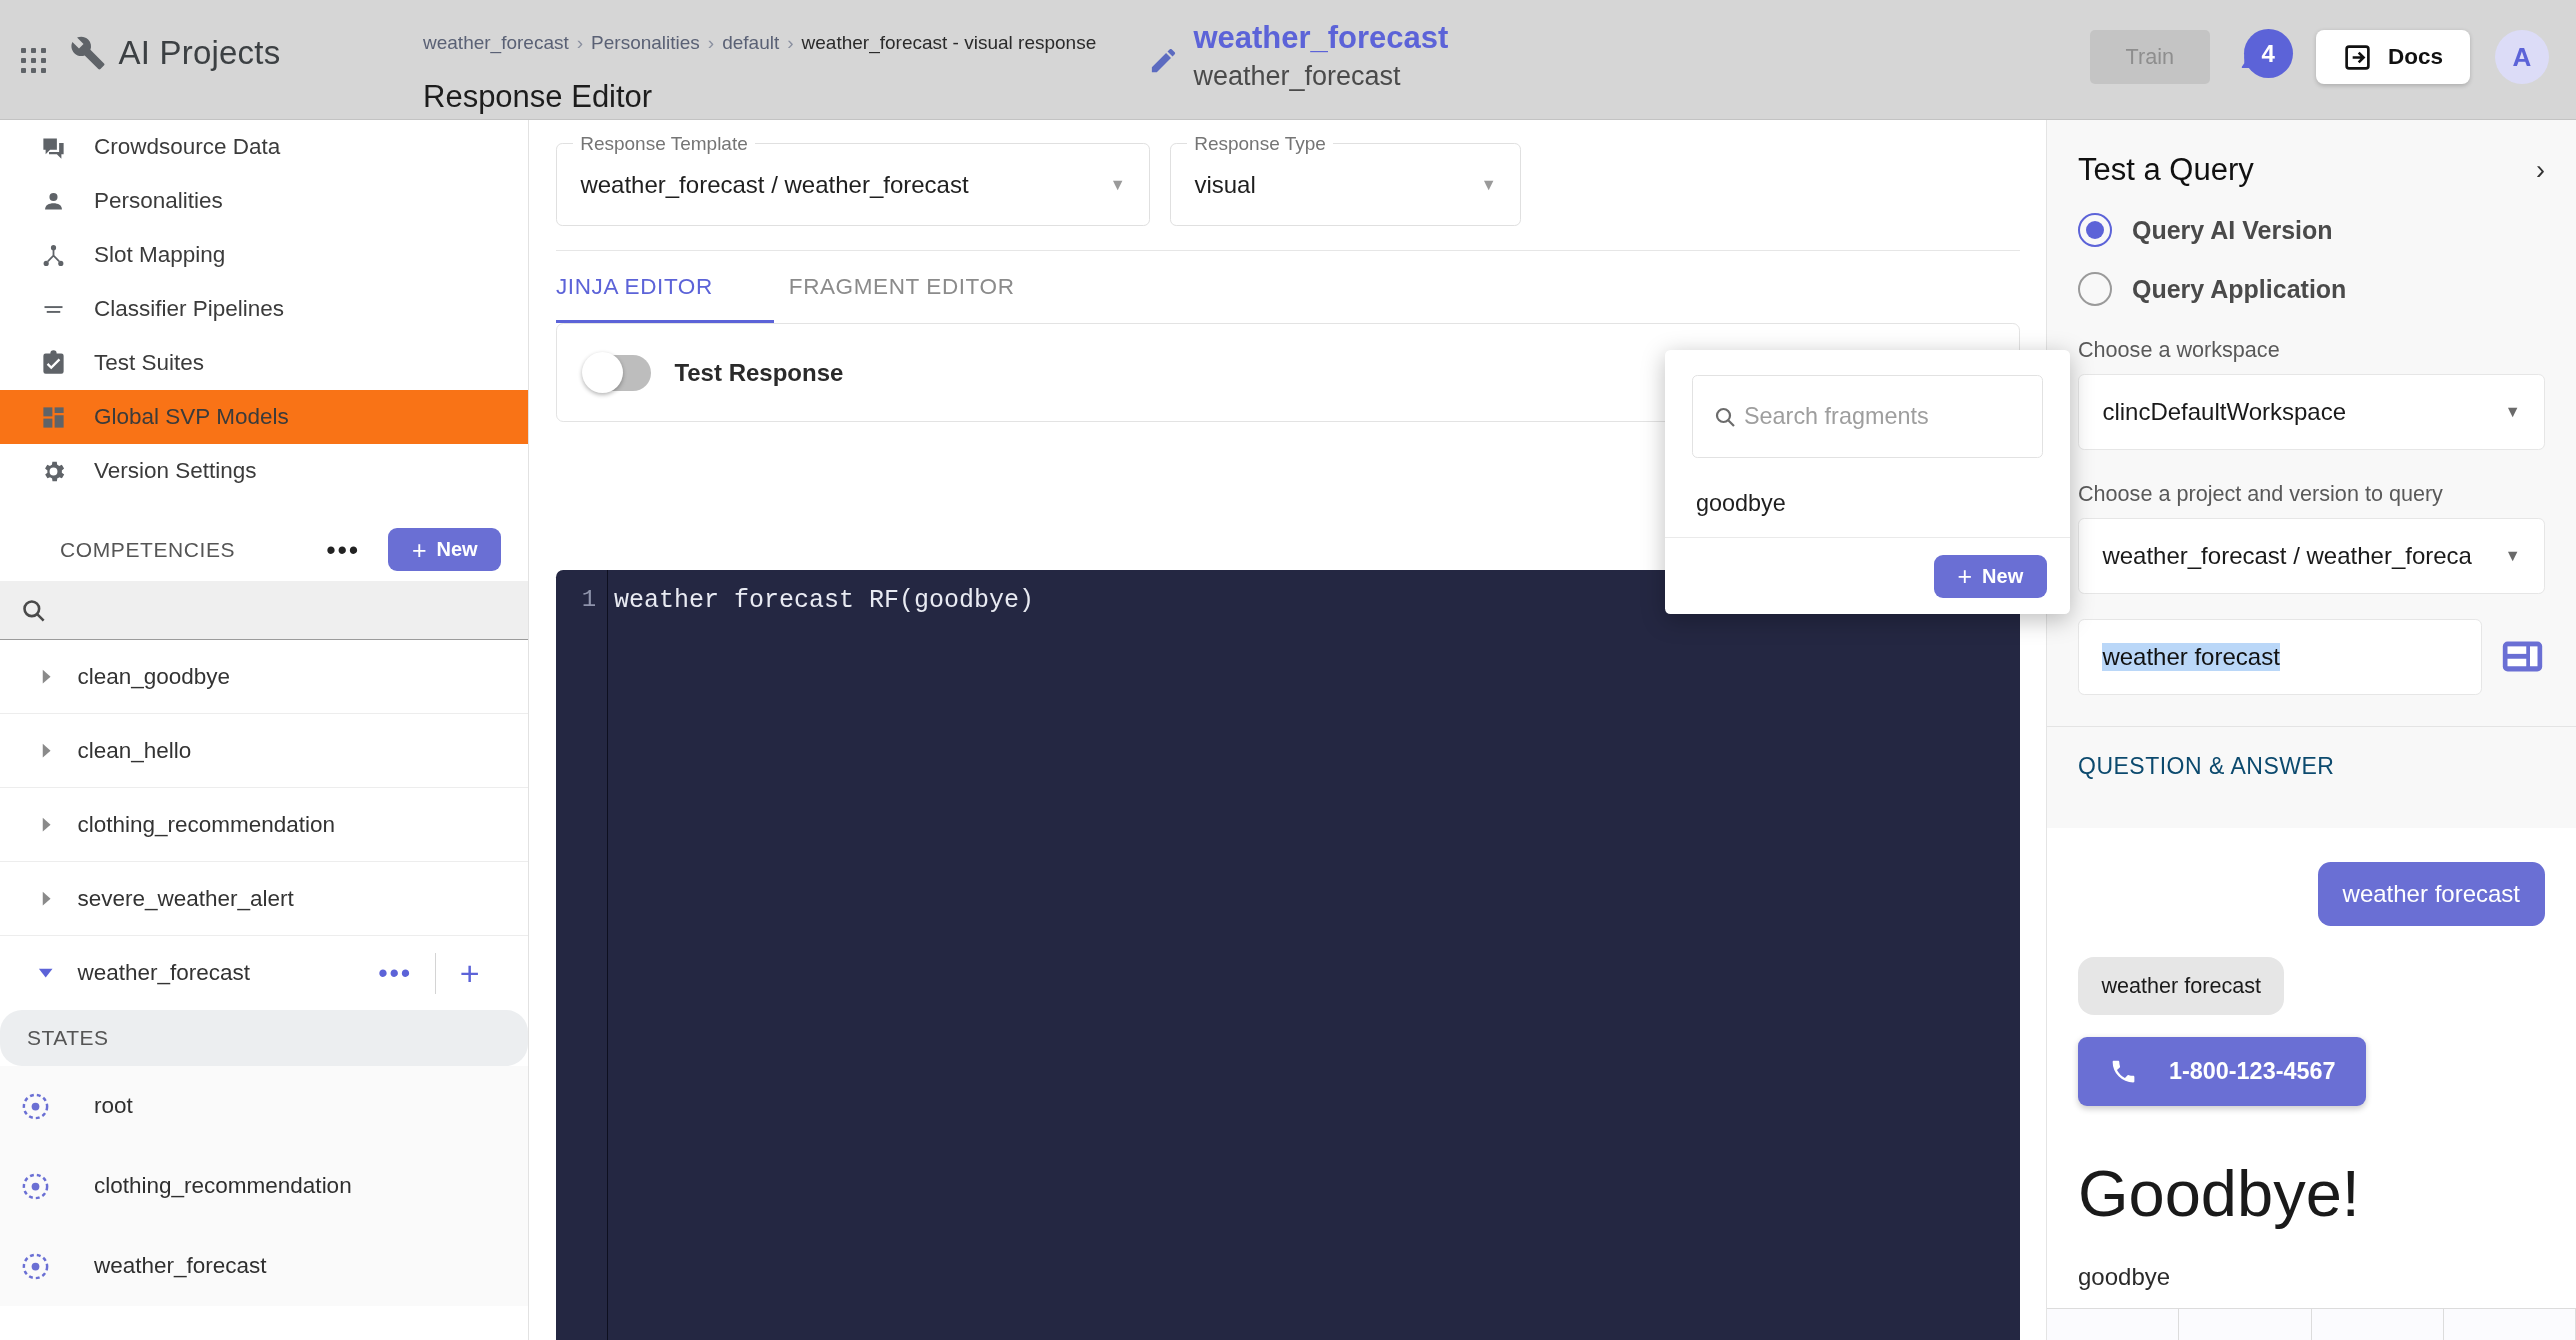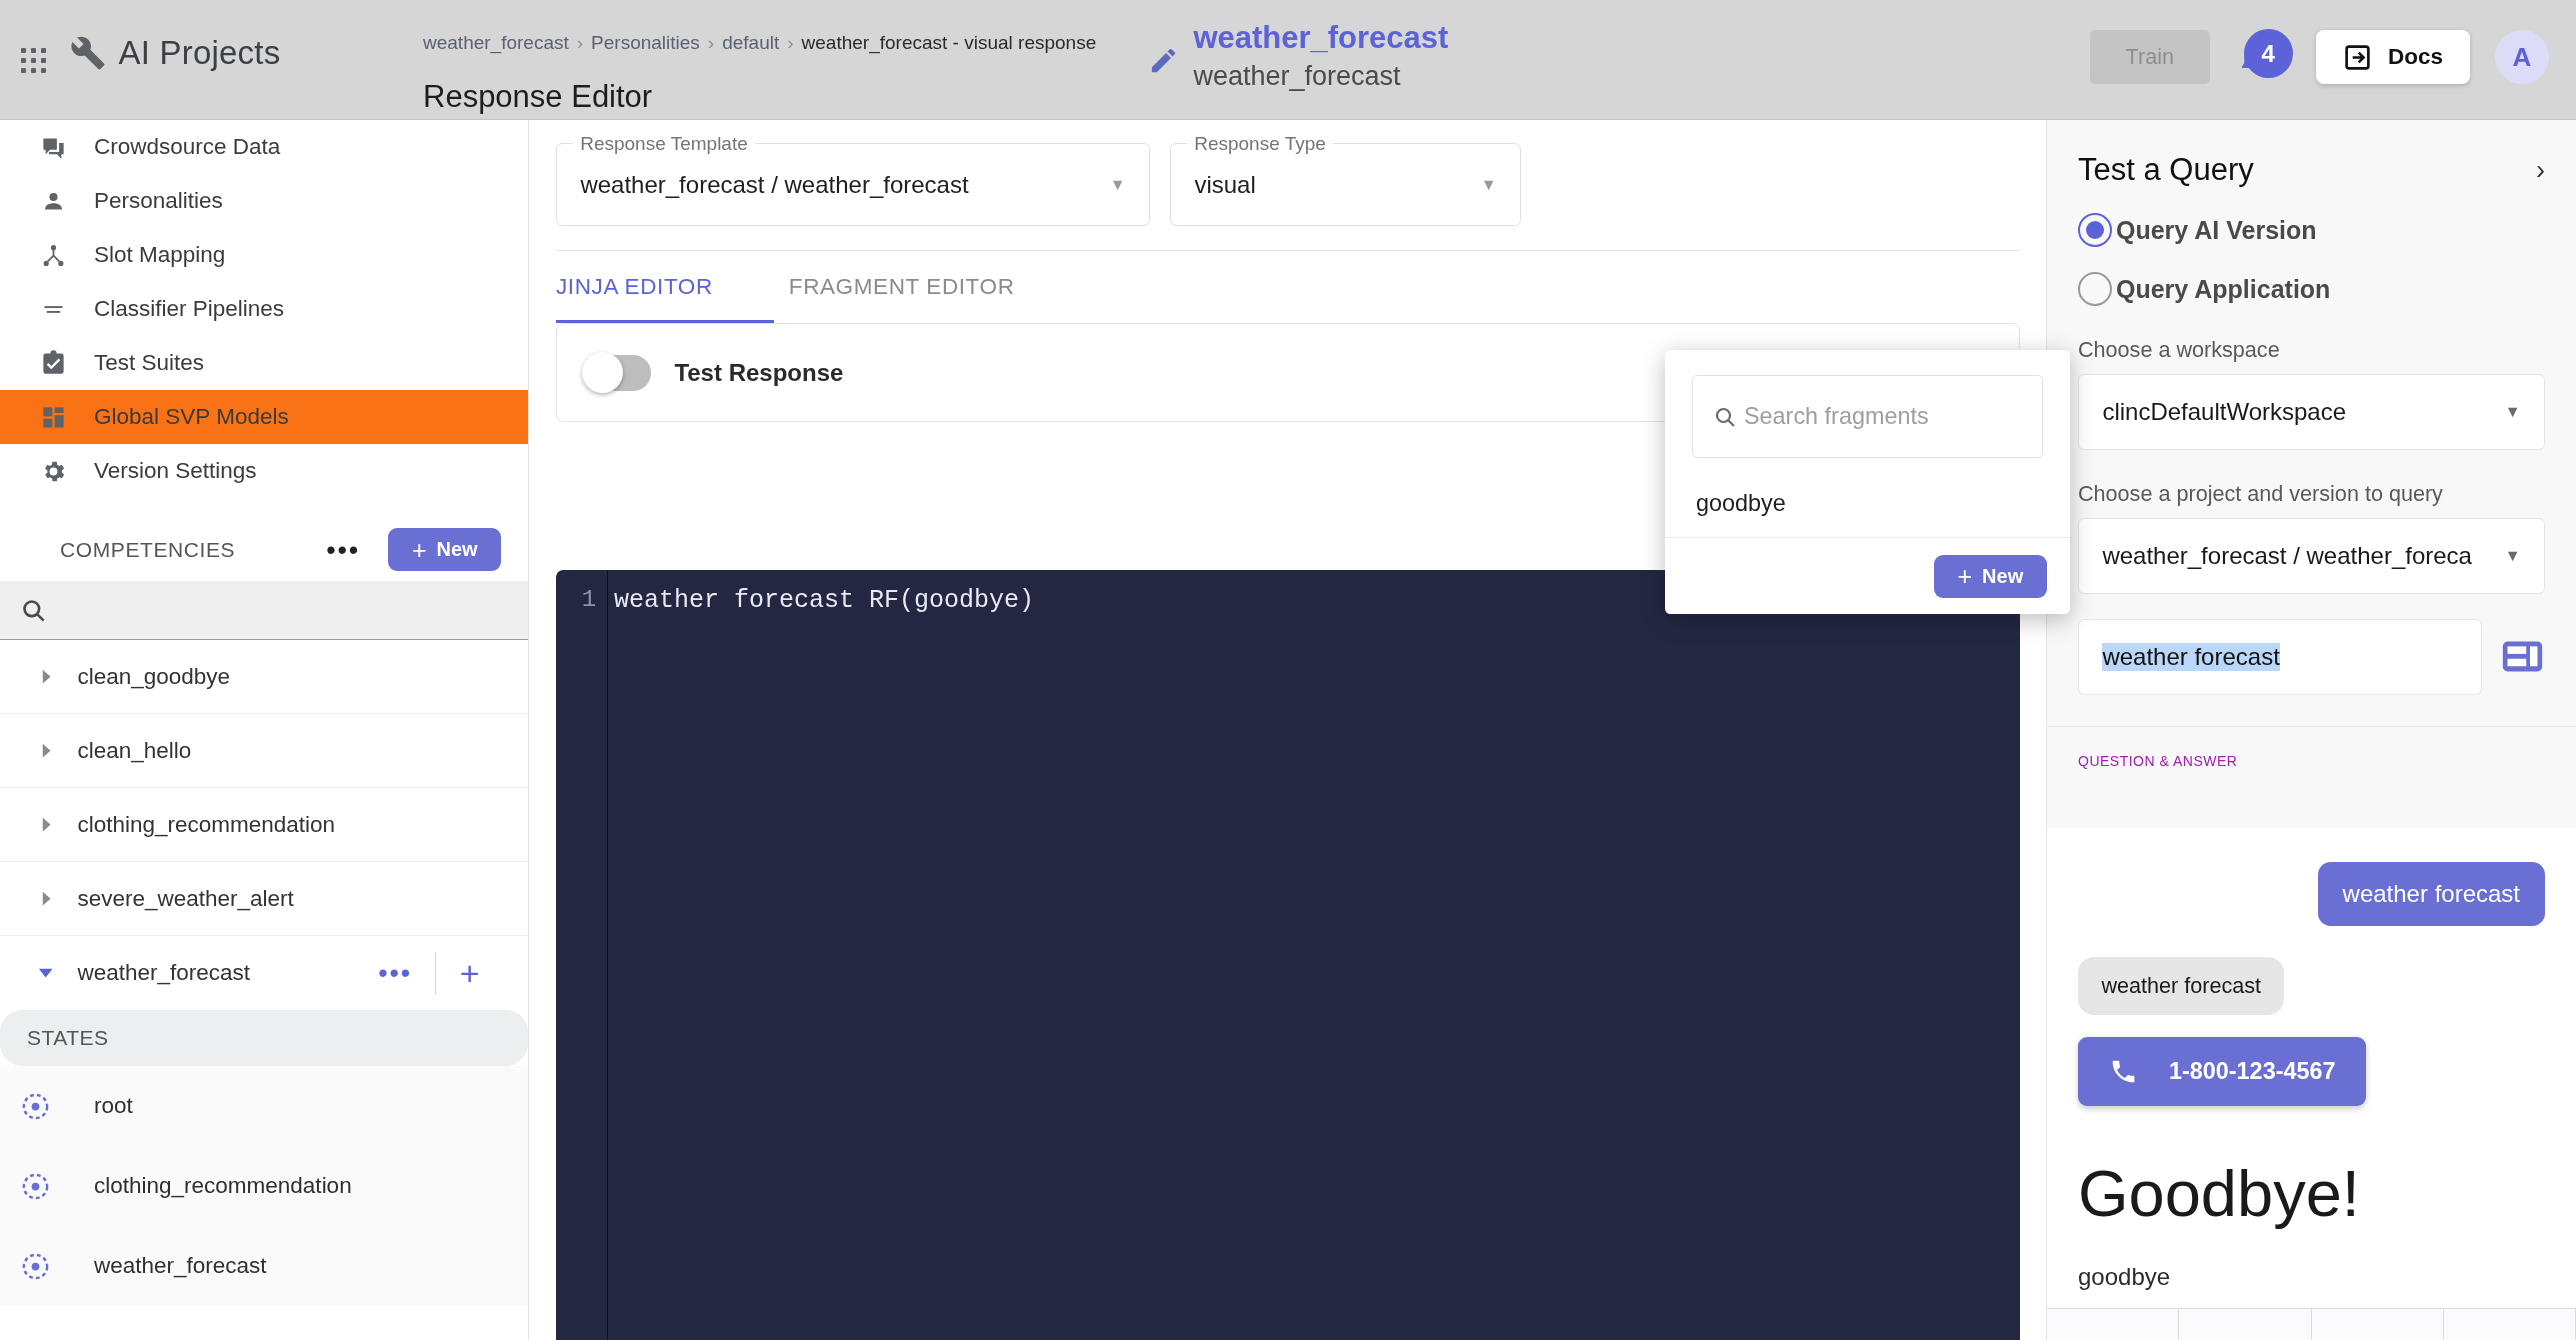--- a/index.html
+++ b/index.html
@@ -205,21 +205,21 @@
   
   .right {
     position:absolute; left: 2046px; top: 120px; width: 530px; height: 1220px;
     background:#f8f8f8; border-left:0.9px solid #e4e4e4;
   }
   .rp-head {
     display:flex; align-items:center; padding: 32px 31px 0 31px;
   }
   .rp-title { font-size: 31px; color:#111; flex:1; }
   .rp-chev { font-size: 27px; color:#333; }
-  .radio-row { display:flex; align-items:center; gap: 4px; padding: 25px 31px 0 31px;}
+  .radio-row { display:flex; align-items:center; gap: 20px; padding: 25px 31px 0 31px;}
   .radio {
     width: 34px; height: 34px; border-radius:50%; border: 2.7px solid #9a9a9a;
     display:flex; align-items:center; justify-content:center; flex:0 0 34px;
   }
   .radio.on { border-color:#5c63d8; }
   .radio.on::after { content:""; width:18px; height:18px; border-radius:50%; background:#5c63d8;}
   .radio-lbl { font-size: 25px; font-weight:700; color:#4a4a4a; }
   .rp-label { font-size: 21.6px; color:#595959; padding: 31px 31px 0 31px; }
   .rp-select {
     margin: 10.8px 31px 0 31px; background:#fff; border:0.9px solid #e6e6e6; border-radius:6.3px;
@@ -228,21 +228,21 @@
   .rp-select .v { font-size: 24px; color:#1a1a1a; flex:1; white-space:nowrap; overflow:hidden;}
   .rp-select .a { color:#6a6a6a; font-size:16px; }
   .query-row { display:flex; align-items:center; gap: 18px; padding: 25px 31px 0 31px; }
   .query-input {
     flex:1; background:#fff; border:0.9px solid #e6e6e6; border-radius:6.3px;
     height: 76px; display:flex; align-items:center; padding: 0 23.4px;
   }
   .query-input .sel { background:#bad7f8; font-size:24px; color:#111; }
   .layout-icon { width: 45px; height: 45px; color:#5c63d8; flex:0 0 45px;}
   .qa-sep { margin-top: 31px; height:0.9px; background:#e4e4e4; }
-  .qa-head { font-size: 14px; color:#a21caf; letter-spacing:0.5px; padding: 27px 31px 0 31px;}
+  .qa-head { font-size: 23px; color:#0c4a6e; letter-spacing:0.5px; padding: 27px 31px 0 31px;}
   .chat { background:#fff; position:absolute; left:0; right:0; top: 708px; bottom:0; padding: 34px 31px 0 31px;}
   .bub-user {
     margin-left:auto; width:max-content; background:#6a6fd4; color:#fff;
     border-radius: 12.6px; padding: 18px 25px; font-size: 24px;
   }
   .bub-bot {
     margin-top: 31px; width:max-content; background:#e6e6e6; color:#1a1a1a;
     border-radius: 16px; padding: 16px 23.4px; font-size: 21.6px;
   }
   .call-btn {

